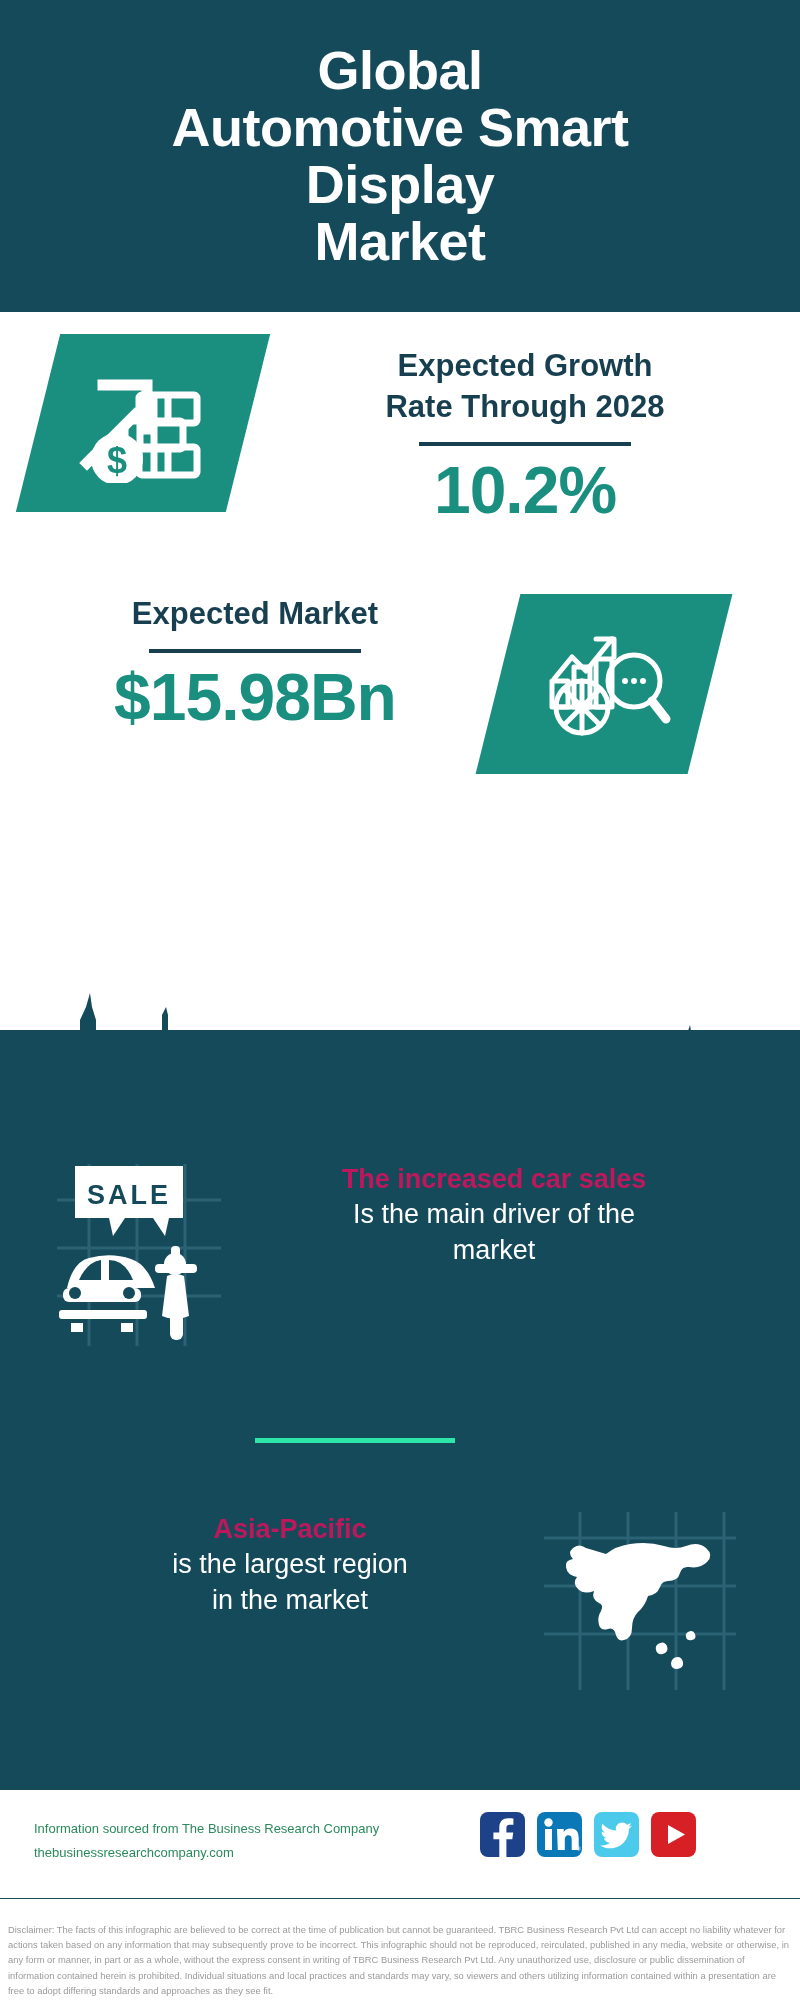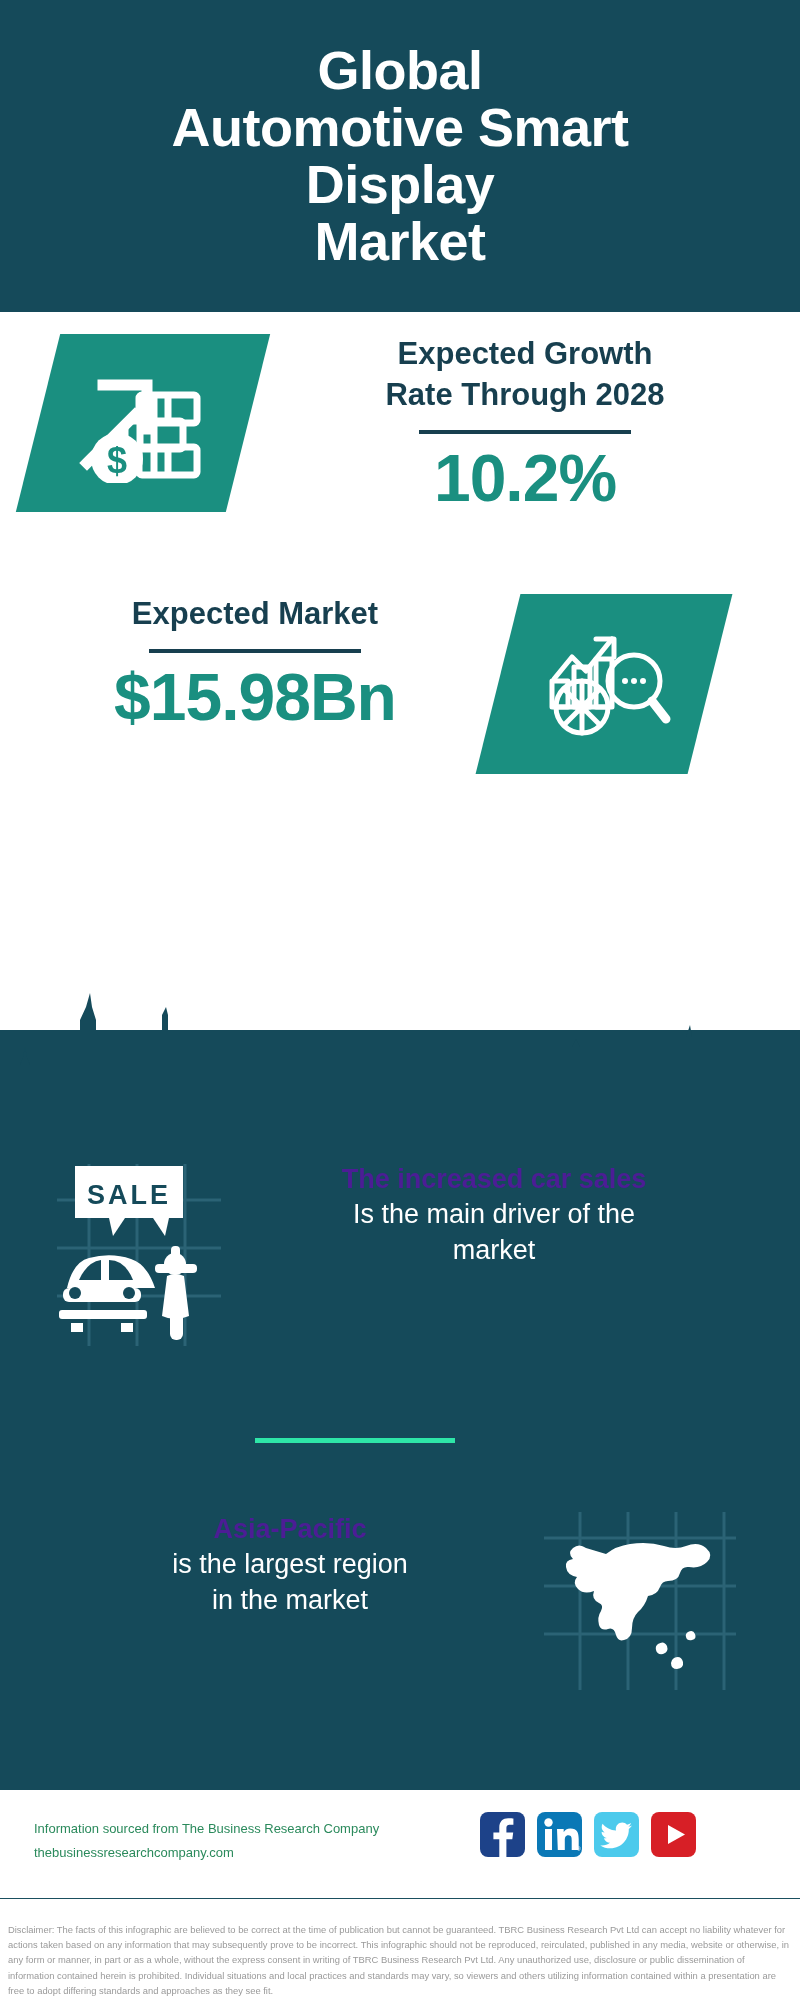--- a/index.html
+++ b/index.html
@@ -33,21 +33,21 @@
     position:absolute;left:38px;top:22px;
     width:210px;height:178px;
     background:#1a8f80;
     transform:skewX(-14deg);
   }
   .para-left-inner{
     position:absolute;left:38px;top:22px;width:210px;height:178px;
     display:flex;align-items:center;justify-content:center;
   }
   .growth-text{
-    position:absolute;left:285px;top:0px;width:480px;
+    position:absolute;left:285px;top:12px;width:480px;
     text-align:center;
   }
   .stat-label{
     color:#173f4f;
     font-size:31px;
     font-weight:bold;
     line-height:1.32;
     margin-top:22px;
   }
   .stat-label .ln{display:block;}
@@ -96,21 +96,21 @@
   .driver-row{
     position:absolute;left:4px;top:1150px;width:800px;height:220px;
   }
   .driver-icon{
     position:absolute;left:45px;top:10px;width:180px;height:190px;
   }
   .driver-copy{
     position:absolute;left:255px;top:12px;width:470px;text-align:center;
   }
   .hl-green{
-    color:#4c1d95;font-size:27px;font-weight:bold;line-height:1.3;
+    color:#be185d;font-size:27px;font-weight:bold;line-height:1.3;
   }
   .body-white{
     color:#ffffff;font-size:27px;font-weight:normal;line-height:1.32;
   }
 
   .divider-green{
     position:absolute;left:255px;top:1438px;
     width:200px;height:5px;background:#2ee6a8;
   }
 

